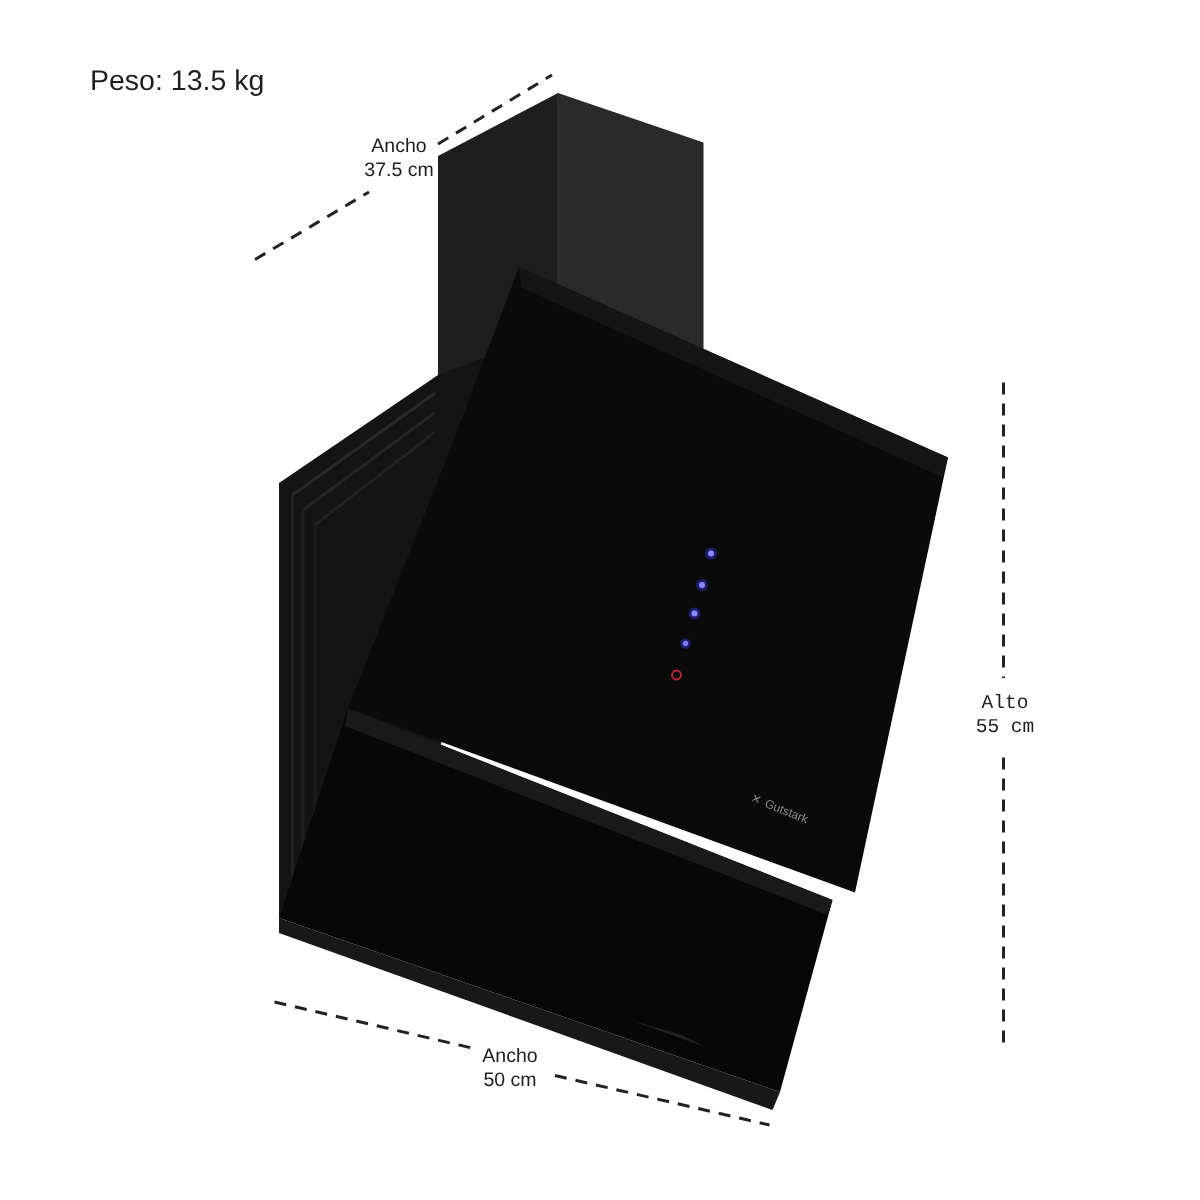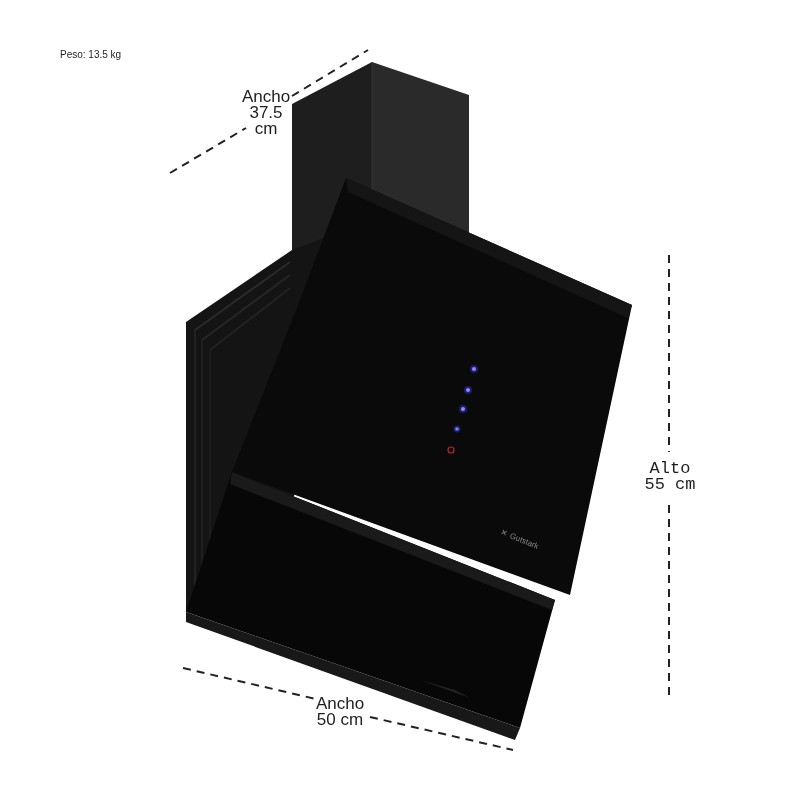--- a/index.html
+++ b/index.html
@@ -1,18 +1,18 @@
 <!DOCTYPE html>
 <html><head>
 <meta charset="utf-8">
 <style>
   html, body { margin:0; padding:0; background:#ffffff; }
   body { width:800px; height:800px; position:relative; overflow:hidden; font-family:"Liberation Sans", sans-serif; color:#1a1a1a; }
-  .label { position:absolute; font-size:17px; line-height:16px; text-align:center; color:#1e1e1e; }
-  #weight { left:60px; top:47px; text-align:left; font-size:10px; }
+  .label { position:absolute; font-size:13px; line-height:16px; text-align:center; color:#1e1e1e; }
+  #weight { left:60px; top:47px; text-align:left; font-size:19px; }
   #ancho { left:236px; top:89px; width:60px; }
   #alto { left:640px; top:461px; width:60px;font-family:Liberation Mono, monospace; }
   #largo { left:310px; top:696px; width:60px; }
   svg.art { position:absolute; left:0; top:0; }
 </style>
 </head>
 <body>
 
 <svg class="art" width="800" height="800" viewBox="0 0 800 800">
 

